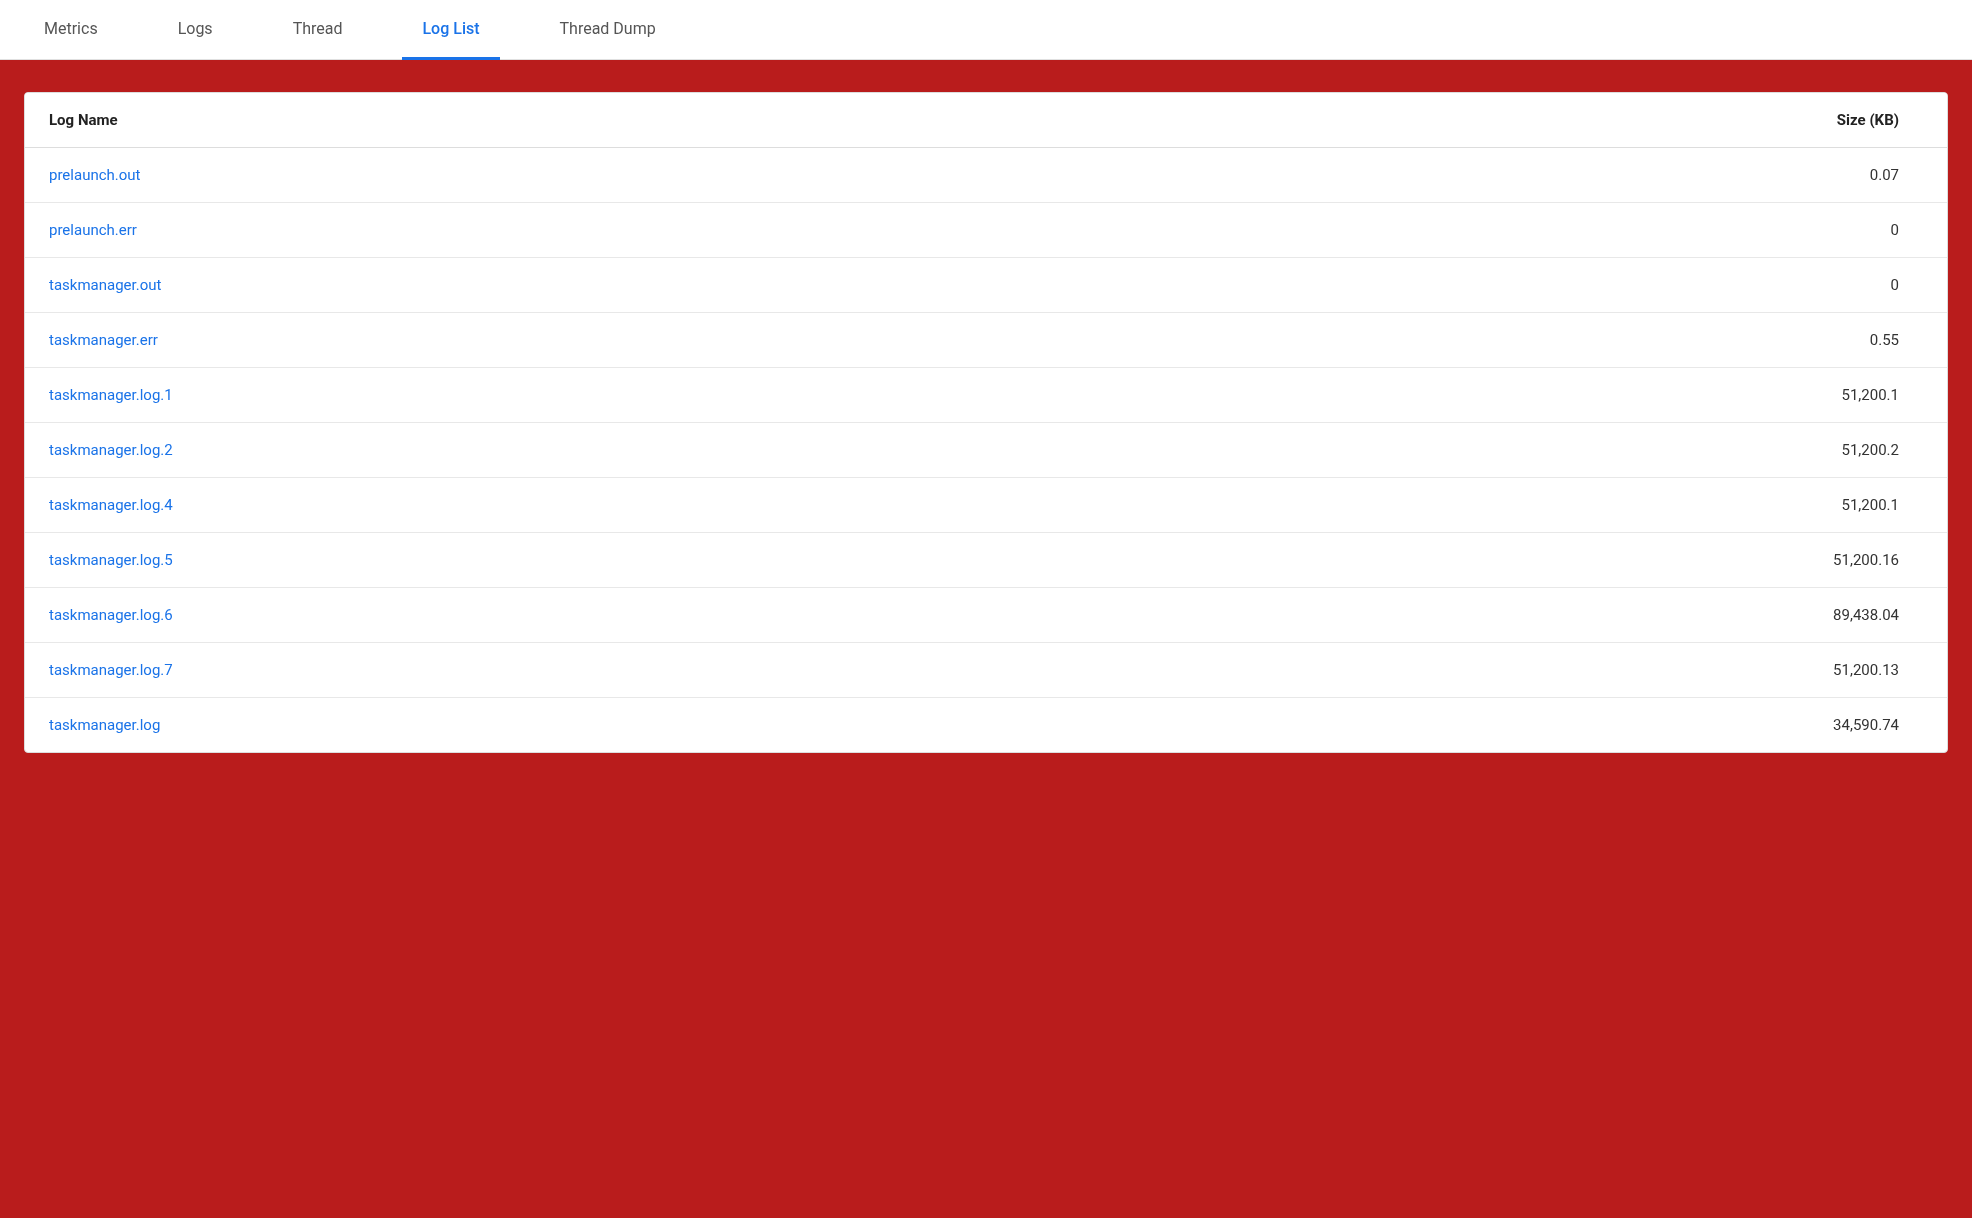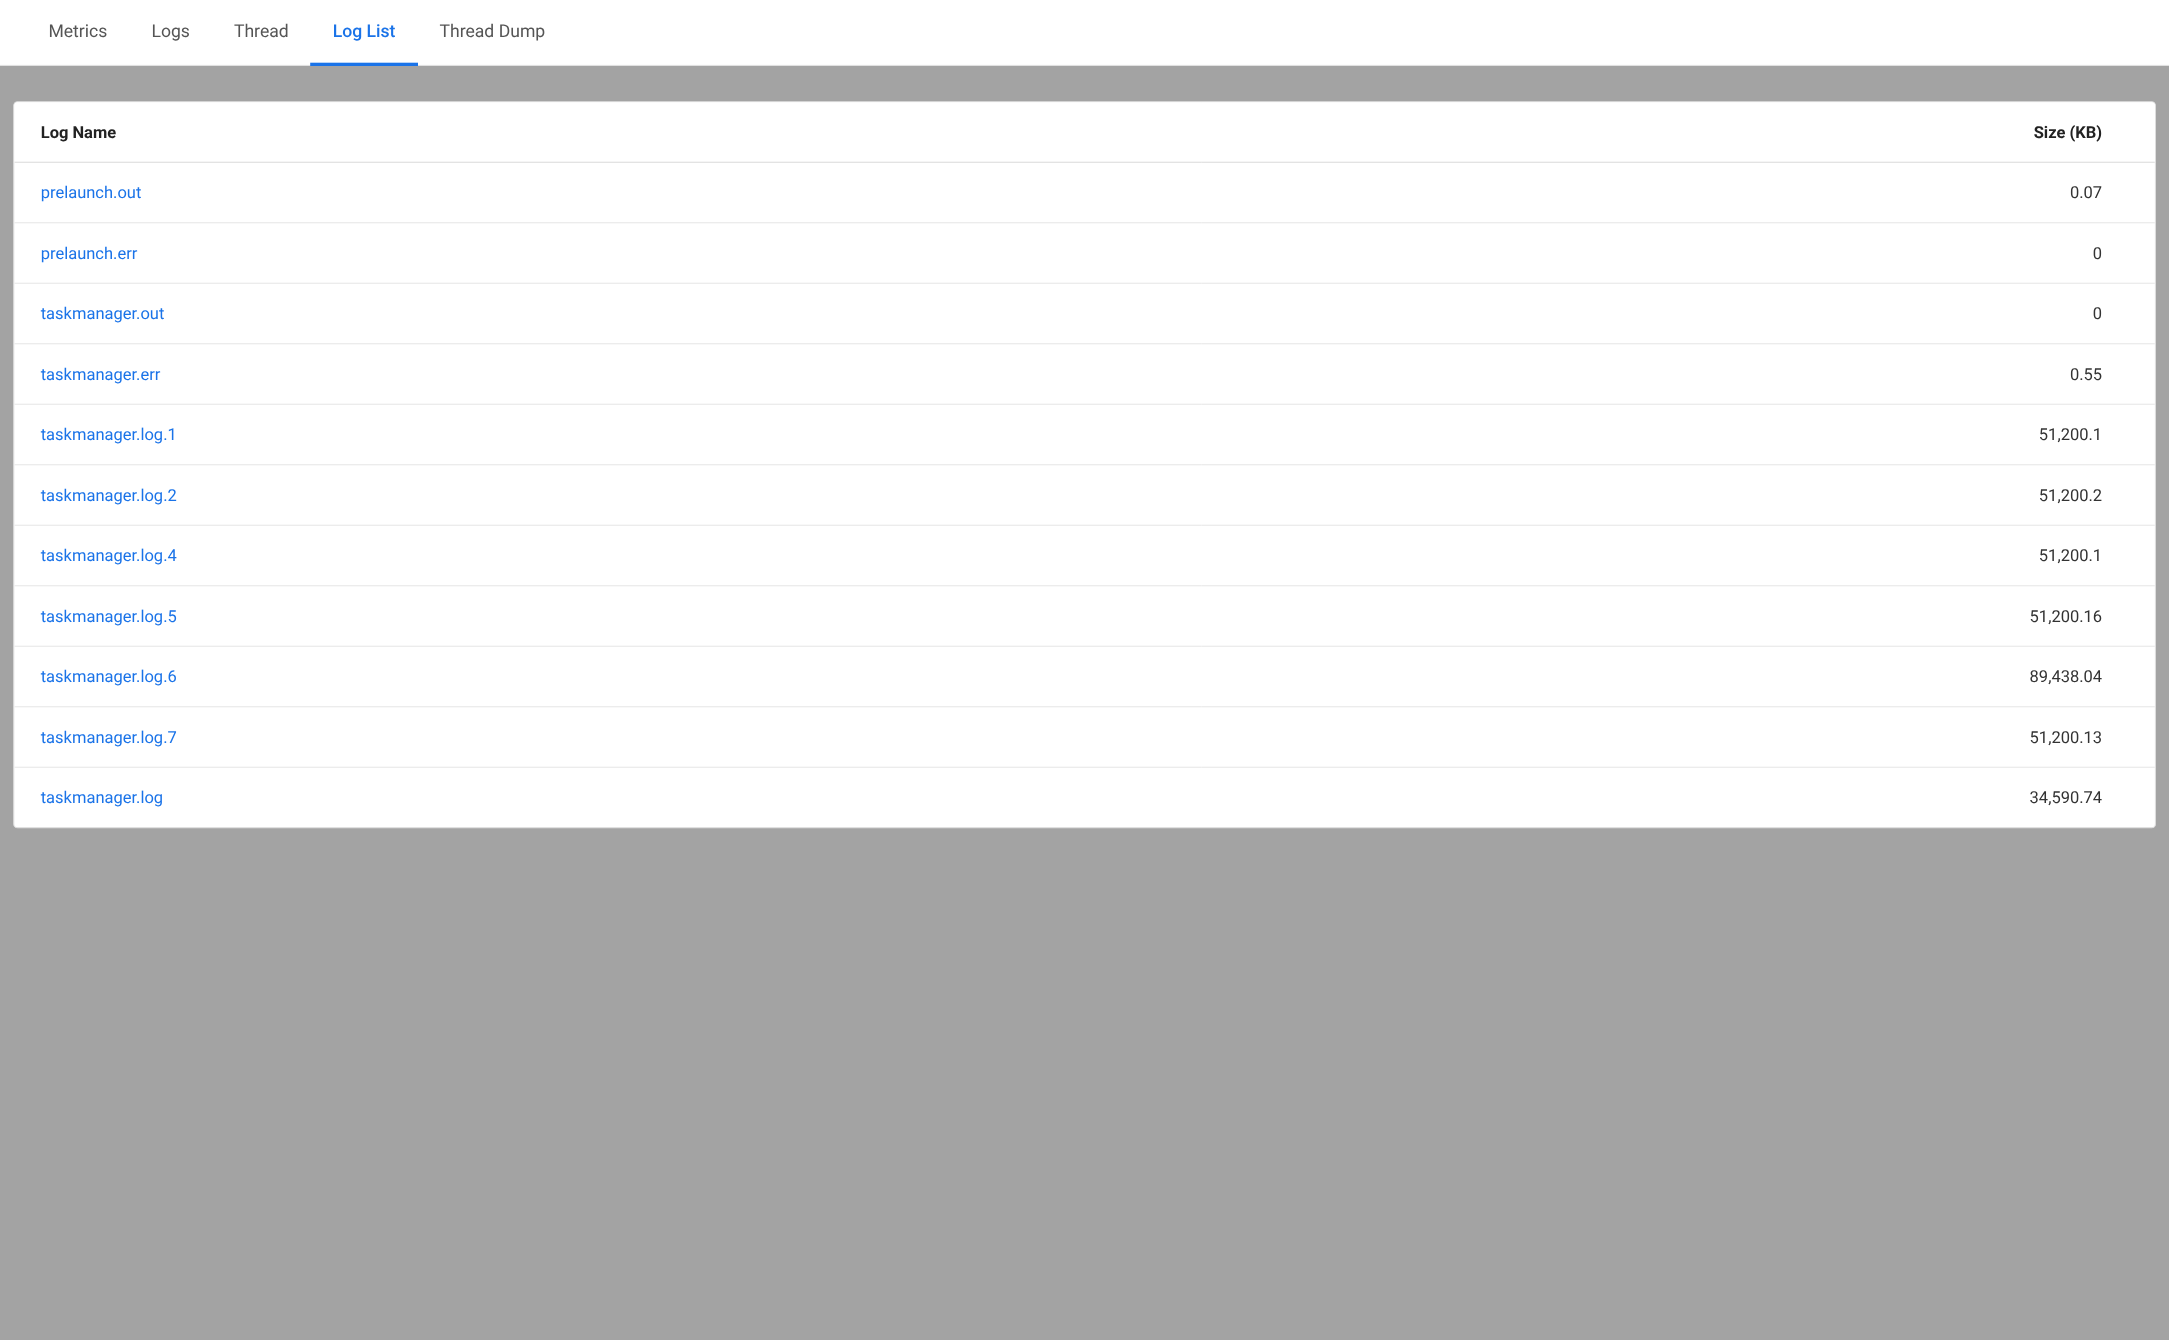--- a/index.html
+++ b/index.html
@@ -15,20 +15,21 @@
       color: #333;
     }
 
     .tab-bar {
       display: flex;
       align-items: center;
       background: #fff;
       border-bottom: 1px solid #e0e0e0;
       padding: 0 24px;
       height: 60px;
+      gap: 40px;
     }
 
     .tab-item {
       padding: 0 20px;
       height: 100%;
       display: flex;
       align-items: center;
       cursor: pointer;
       font-size: 16px;
       color: #555;
@@ -37,22 +38,22 @@
       white-space: nowrap;
     }
 
     .tab-item.active {
       color: #1a73e8;
       border-bottom: 3px solid #1a73e8;
       font-weight: 500;
     }
 
     .content-area {
-      padding: 32px 12px;
-      background: #a3a3a3;
+      padding: 32px 24px;
+      background: #b91c1c;
       min-height: calc(100vh - 60px);
     }
 
     .table-container {
       background: #fff;
       border: 1px solid #ddd;
       border-radius: 4px;
       overflow: hidden;
     }
 

